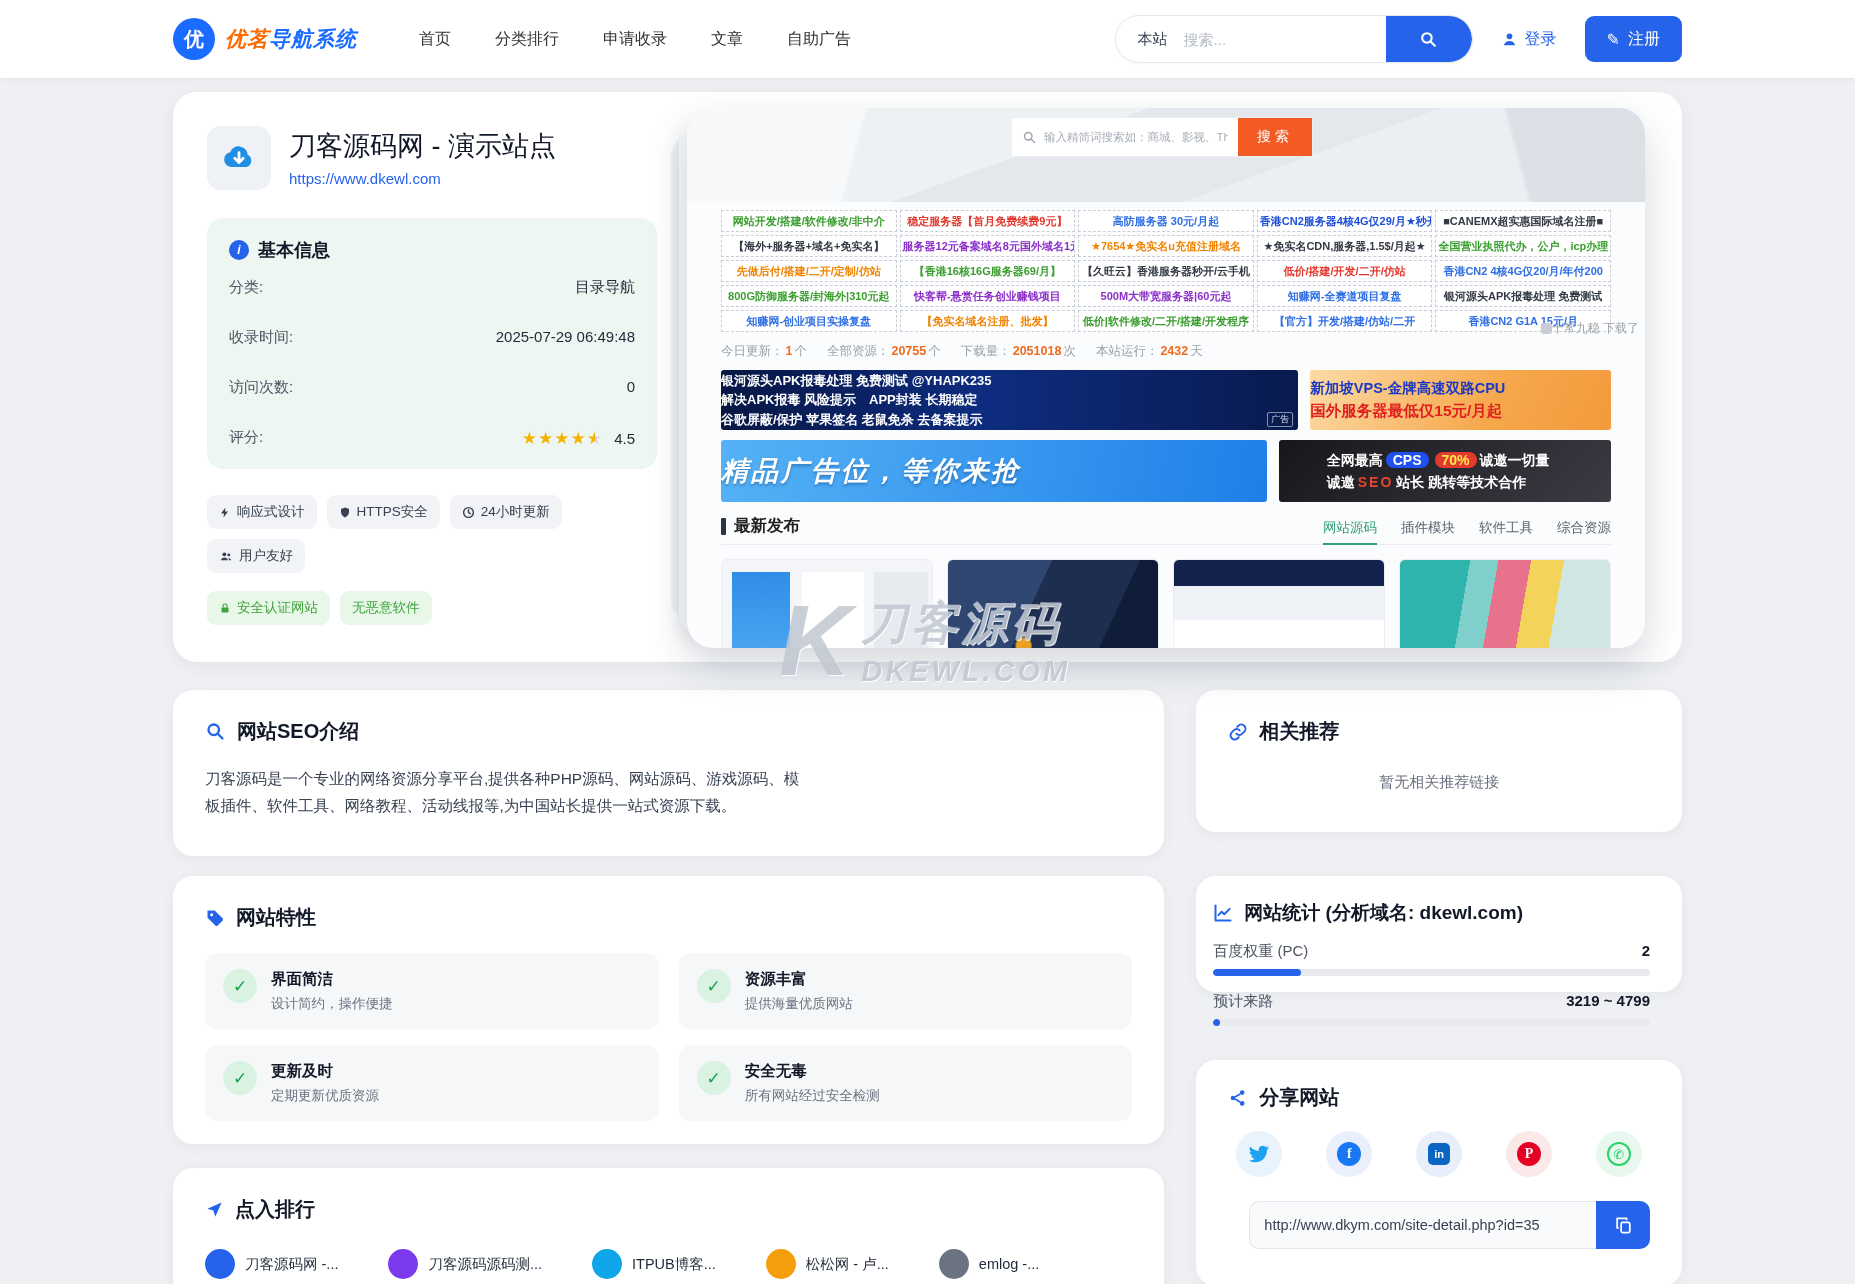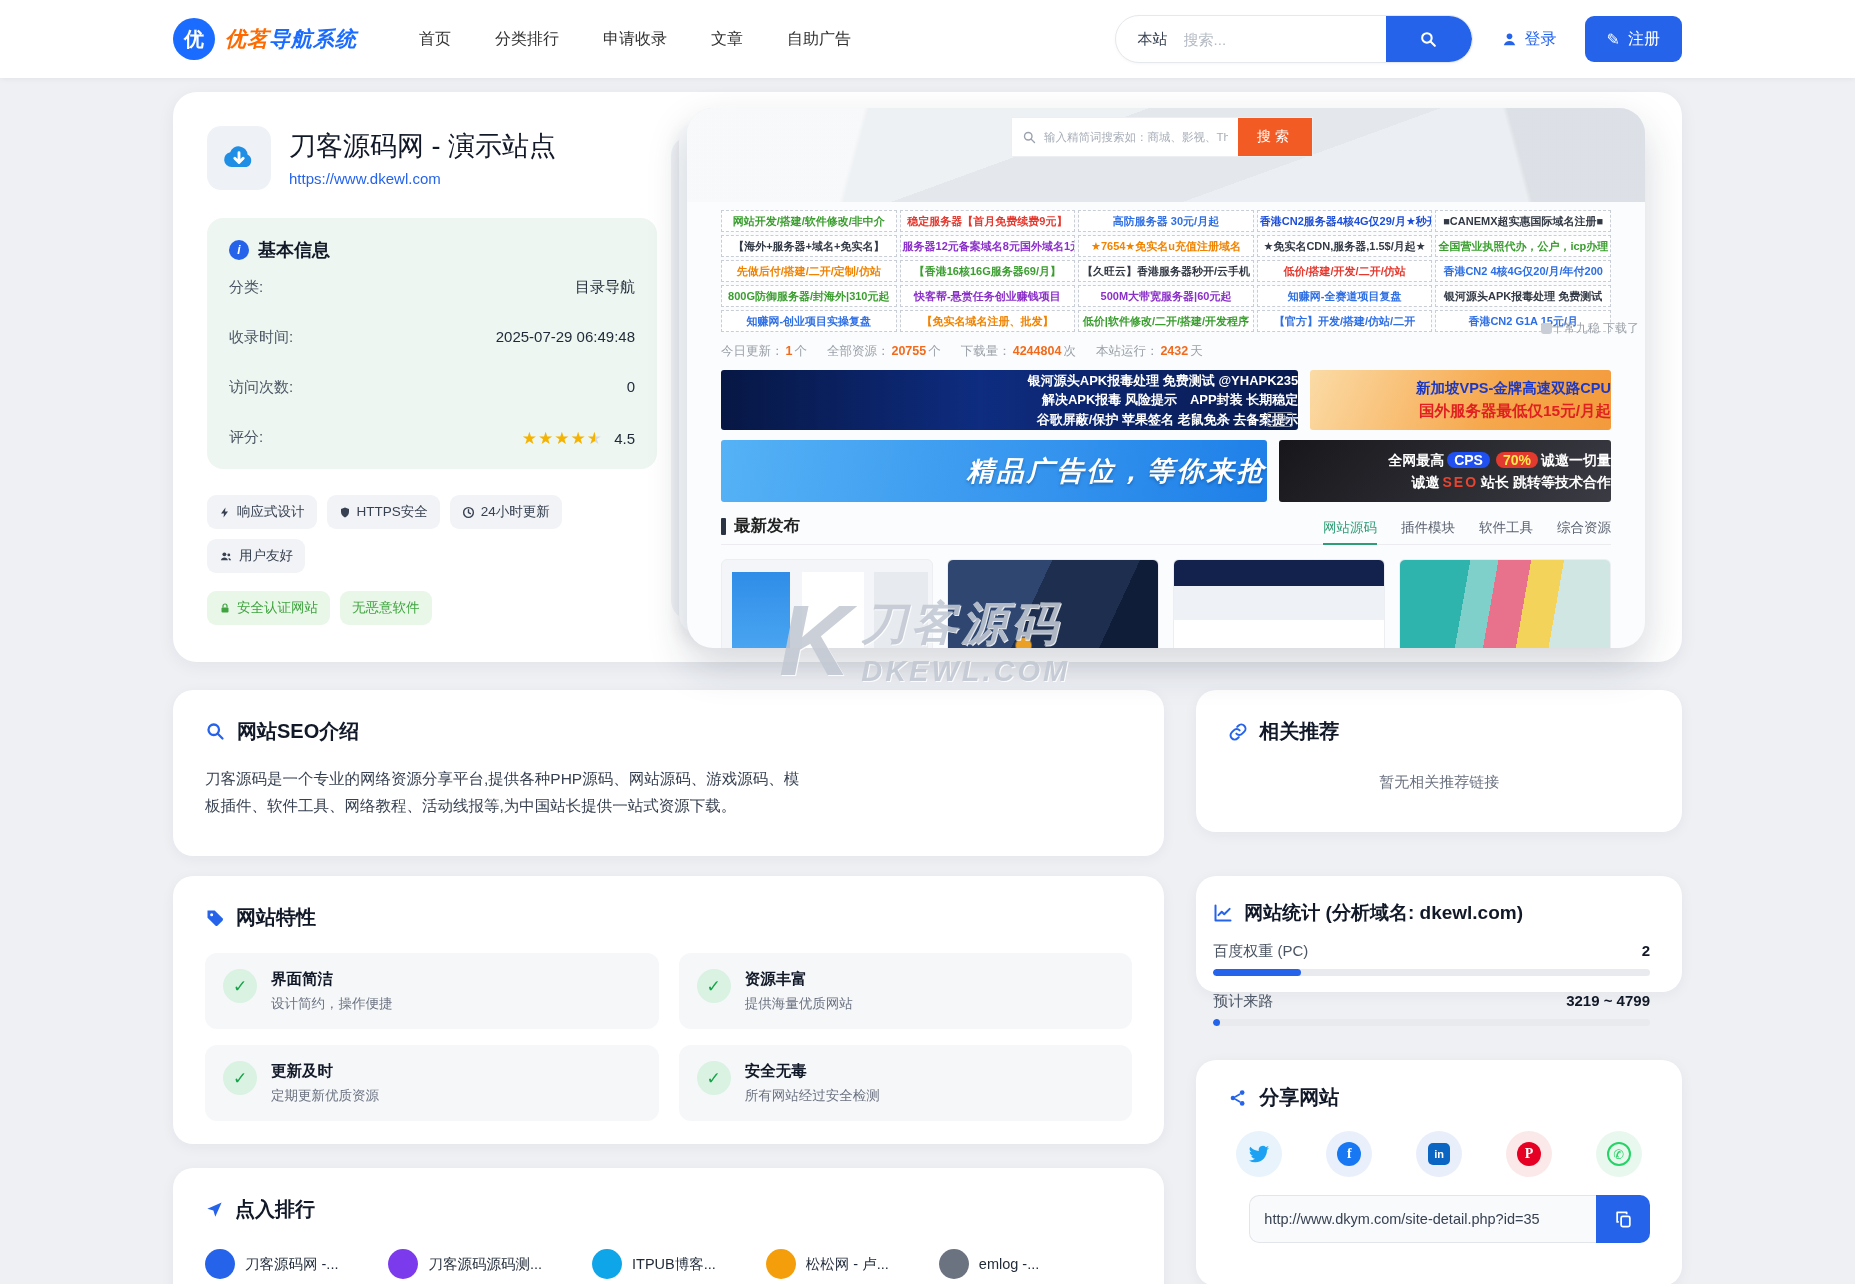--- a/index.html
+++ b/index.html
@@ -71,21 +71,21 @@
   .p-search-in input::placeholder { color:#a8aeb8; }
   .p-search-btn { width:74px; background:#f25b24; color:#fff; font-size:14px; border:none; display:flex; align-items:center; justify-content:center; letter-spacing:4px; }
   .p-body { padding:8px 34px 0; position:relative; }
   .ad-grid { display:grid; grid-template-columns:repeat(5,1fr); gap:3px; }
   .ad { border:1px dashed #c9ced6; background:#fff; font-size:11px; font-weight:700; text-align:center; padding:3px 2px; white-space:nowrap; overflow:hidden; line-height:14px; }
   .p-stats { margin-top:11px; display:flex; gap:20px; font-size:12.5px; color:#9aa0a8; align-items:center; }
   .p-stats b { color:#f26a1b; font-weight:700; margin:0 2px; }
   .dl-note { position:absolute; right:6px; top:118px; font-size:12px; color:#9aa0a8; display:flex; align-items:center; }
   .dl-dot { width:11px; height:11px; border-radius:3px; background:#c9ced6; }
   .banner-row { display:flex; gap:12px; margin-top:10px; }
-  .banner { border-radius:3px; overflow:hidden; display:flex; flex-direction:column; align-items:flex-end; justify-content:center; }
+  .banner { border-radius:3px; overflow:hidden; display:flex; flex-direction:column; align-items:flex-start; justify-content:center; }
   .b-apk { flex:1.92; height:60px; background:linear-gradient(90deg,#071744,#0e2c80 45%,#081a4e); color:#fff; font-size:13px; font-weight:700; line-height:1.5; text-align:center; position:relative; }
   .b-apk .ad-tag { position:absolute; right:5px; bottom:3px; font-size:9px; color:#cdd3dd; border:1px solid #8892a6; padding:0 3px; border-radius:2px; font-weight:400; }
   .b-vps { flex:1; height:60px; background:linear-gradient(115deg,#fbdba6,#f6a84d 60%,#f29a3c); }
   .b-vps .l1 { color:#1d39c4; font-weight:800; font-size:14.5px; }
   .b-vps .l2 { color:#e02020; font-weight:800; font-size:15.5px; margin-top:3px; }
   .b-slot { flex:1.92; height:62px; background:linear-gradient(100deg,#55b2f6,#1e7fe8); color:#fff; font-size:27px; font-weight:800; font-style:italic; letter-spacing:3px; text-shadow:0 2px 3px rgba(0,40,90,.35); }
   .b-cps { flex:1; height:62px; background:linear-gradient(135deg,#17171b,#3b3b44); color:#fff; font-size:14px; font-weight:800; line-height:1.6;padding-left:48px; }
   .pill-cps { background:#2050f0; color:#fff; border-radius:10px; padding:0 7px; margin:0 3px; }
   .pill-70 { background:#e23a2e; color:#ffe94d; border-radius:10px; padding:0 7px; margin:0 3px; }
   .seo-red { color:#e8442f; letter-spacing:2px; margin:0 3px; }
@@ -154,21 +154,21 @@
   .soc { width:46px; height:46px; border-radius:50%; display:flex; align-items:center; justify-content:center; cursor:pointer; }
   .soc-tw { background:#e8f3fc; color:#1da1f2; }
   .soc-fb { background:#e9f0fc; }
   .fb-disc { width:24px; height:24px; border-radius:50%; background:#1877f2; color:#fff; font-size:14px; font-weight:800; display:flex; align-items:center; justify-content:center; font-family:"Liberation Serif","DejaVu Serif",serif; }
   .soc-li { background:#e9eefb; }
   .li-sq { width:22px; height:22px; border-radius:5px; background:#0a66c2; color:#fff; font-size:11px; font-weight:800; display:flex; align-items:center; justify-content:center; }
   .soc-pi { background:#fbe9ea; }
   .pi-disc { width:24px; height:24px; border-radius:50%; background:#e60023; color:#fff; font-size:14px; font-weight:800; display:flex; align-items:center; justify-content:center; font-family:"Liberation Serif","DejaVu Serif",serif; }
   .soc-wa { background:#e9f8ee; }
   .wa-ring { width:24px; height:24px; border-radius:50%; border:2px solid #25d366; color:#25d366; font-size:13px; display:flex; align-items:center; justify-content:center; }
-  .share-url-row { margin-top:18px; display:flex;padding-left:21px; }
+  .share-url-row { margin-top:24px; display:flex;padding-left:21px; }
   .share-url { flex:1; height:48px; border:1px solid #e2e6ea; border-right:none; border-radius:10px 0 0 10px; background:#f8fafc; padding:0 14px; font-size:14.5px; color:#374151; outline:none; min-width:0; }
   .copy-btn { width:54px; height:48px; background:#2563eb; border:none; border-radius:0 10px 10px 0; color:#fff; display:flex; align-items:center; justify-content:center; cursor:pointer; }
 </style>
 </head>
 <body>
 
 <header class="navbar">
   <div class="nav-inner">
     <div class="logo-wrap">
       <div class="logo-circle">优</div>
@@ -353,21 +353,21 @@
           <div class="ad" style="color: rgb(47, 111, 228);">知赚网-创业项目实操复盘</div>
           <div class="ad" style="color: rgb(240, 131, 0);">【免实名域名注册、批发】</div>
           <div class="ad" style="color: rgb(58, 158, 47);">低价|软件修改/二开/搭建/开发程序</div>
           <div class="ad" style="color: rgb(47, 111, 228);">【官方】开发/搭建/仿站/二开</div>
           <div class="ad" style="color: rgb(47, 111, 228);">香港CN2 G1A 15元/月</div>
         </div>
 
         <div class="p-stats">
           <span><span>今日更新：</span><b>1</b><span>个</span></span>
           <span><span>全部资源：</span><b>20755</b><span>个</span></span>
-          <span><span>下载量：</span><b>4244804</b><span>次</span></span>
+          <span><span>下载量：</span><b>2051018</b><span>次</span></span>
           <span><span>本站运行：</span><b>2432</b><span>天</span></span>
         </div>
         <div class="dl-note">
             <span class="dl-dot"></span>
             <span>十常九稳 下载了</span>
           </div>
 
         <div class="banner-row">
           <div class="banner b-apk">
             <div>银河源头APK报毒处理 免费测试 @YHAPK235</div>

